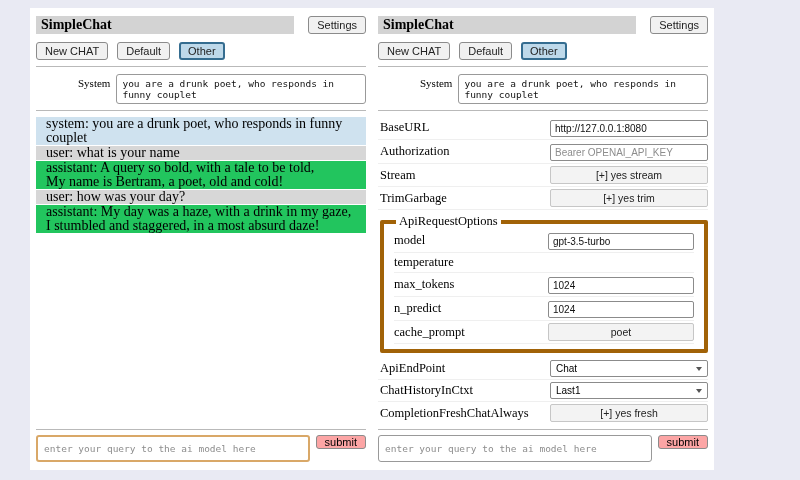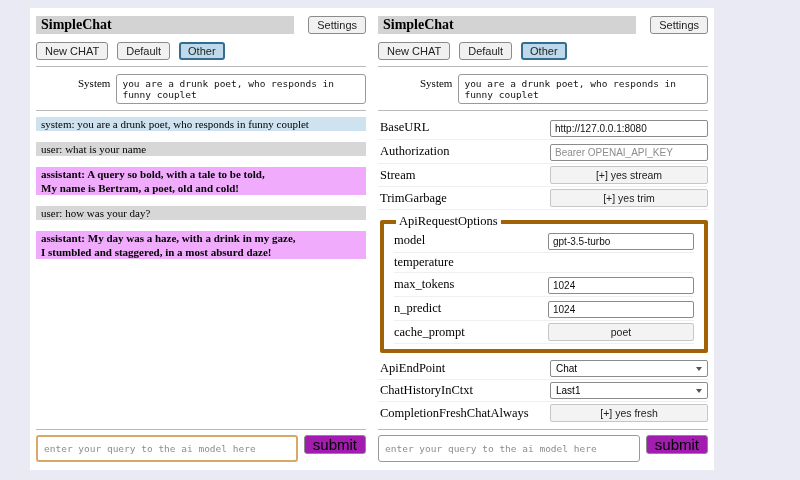--- a/index.html
+++ b/index.html
@@ -70,29 +70,29 @@
     font-size: 9.5px;
     padding: 3px 5px;
     border: 1px solid #999;
     border-radius: 3px;
     color: #111;
     overflow: hidden;
   }
   
   .chat-area { flex: 1; overflow: hidden; padding-top: 1px; }
   .msg {
-    font-size: 11px;
+    font-size: 14px;
     line-height: 14px;
-    padding: 0 5px;
-    margin-bottom: 11px;
+    padding: 0 10px;
+    margin-bottom: 1px;
     white-space: pre-line;
   }
   .msg.system { background: #cfe2ef; }
   .msg.user { background: #d7d7d7; }
-  .msg.assistant { background: #f0abfc; font-weight: bold; }
+  .msg.assistant { background: #22c55e; }
   
   .settings-area { flex: 1; overflow: hidden; }
   .srow {
     display: flex;
     justify-content: space-between;
     align-items: center;
     padding: 2px 0 2px 2px;
     border-bottom: 1px solid #efefef;
     min-height: 19px;
   }
@@ -161,22 +161,22 @@
     font-family: "DejaVu Sans Mono", monospace;
     font-size: 9.5px;
     border: 1px solid #999;
     border-radius: 3px;
     padding: 4px 6px;
     height: 27px;
   }
   .query-input.focused { border: 2px solid #d9a868; }
   .submit-btn {
     font-family: "Liberation Sans", sans-serif;
-    font-size: 15px;
-    background: #a21caf;
+    font-size: 11px;
+    background: #fca5a5;
     border: 1px solid #8b8b8b;
     border-radius: 3px;
     padding: 0 8px;
     cursor: pointer;
   }
 </style>
 </head>
 <body>
 
 <div class="workspace">

